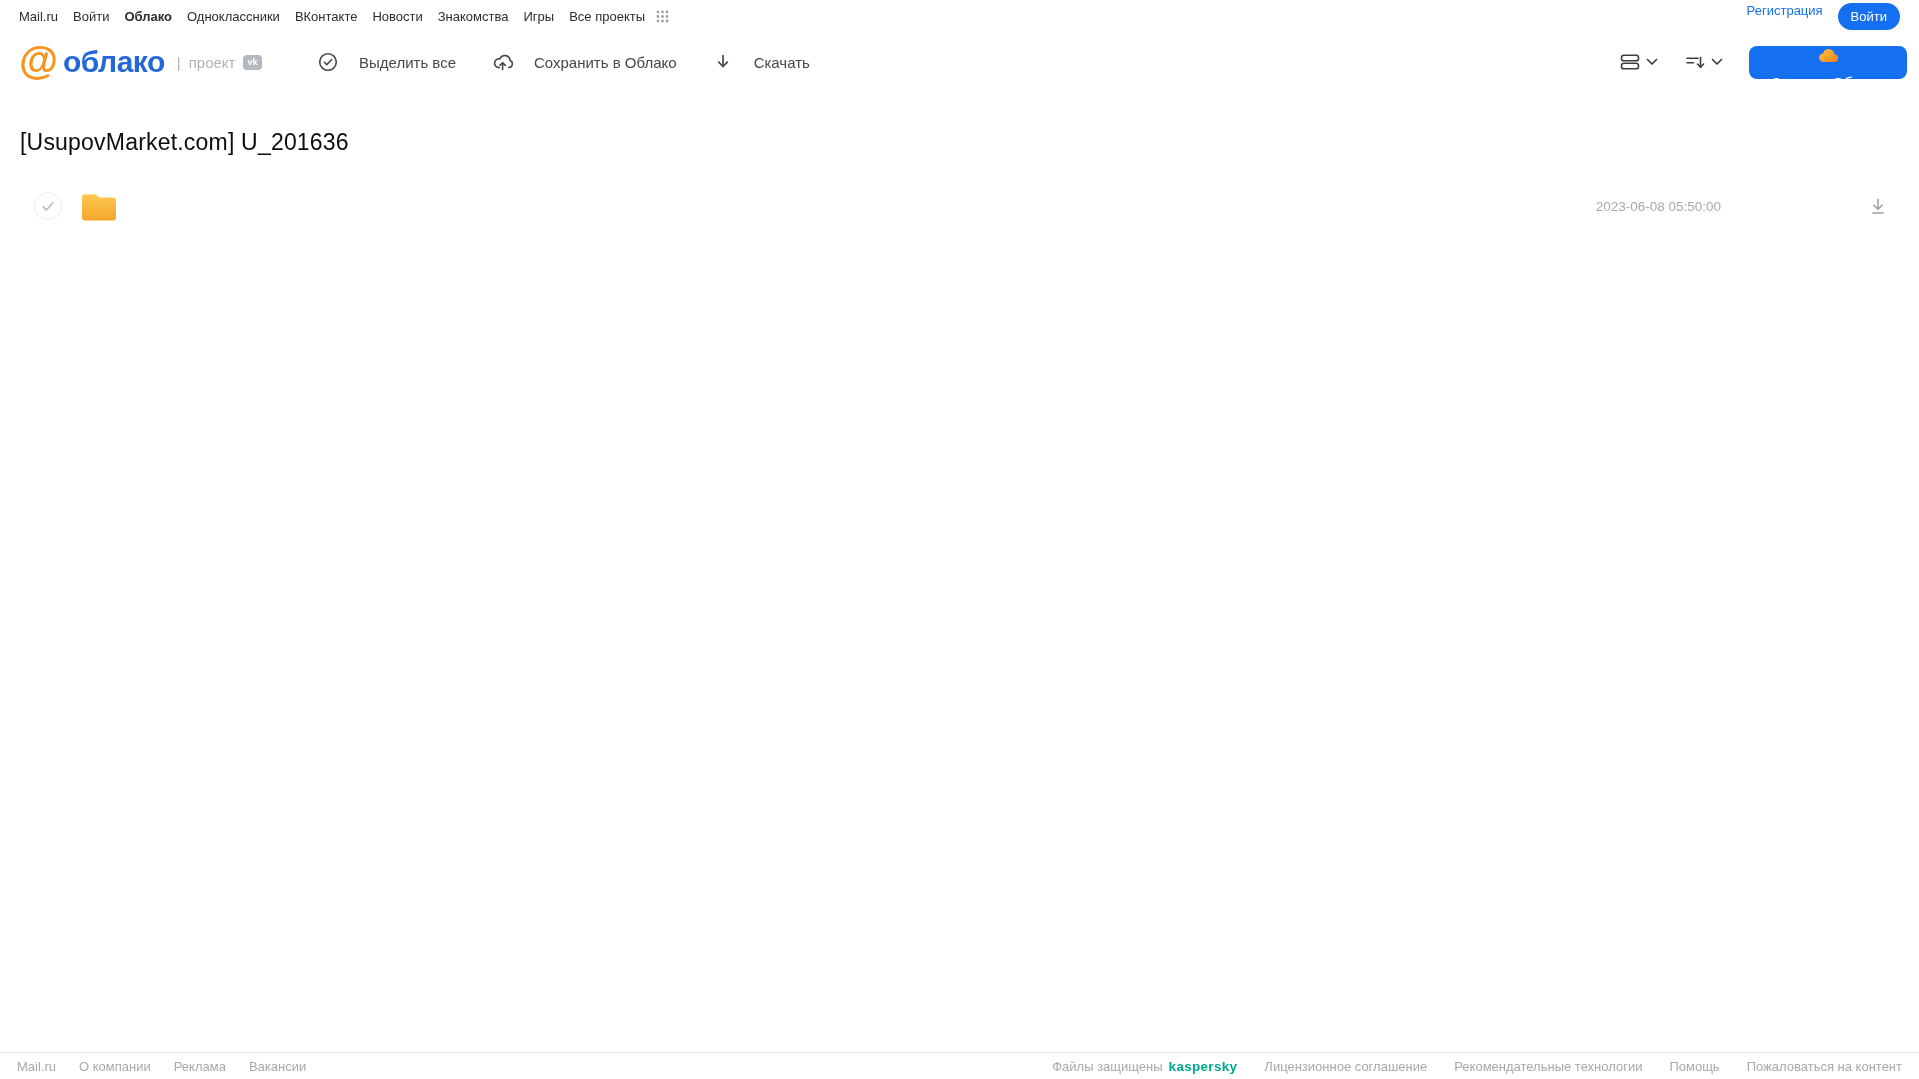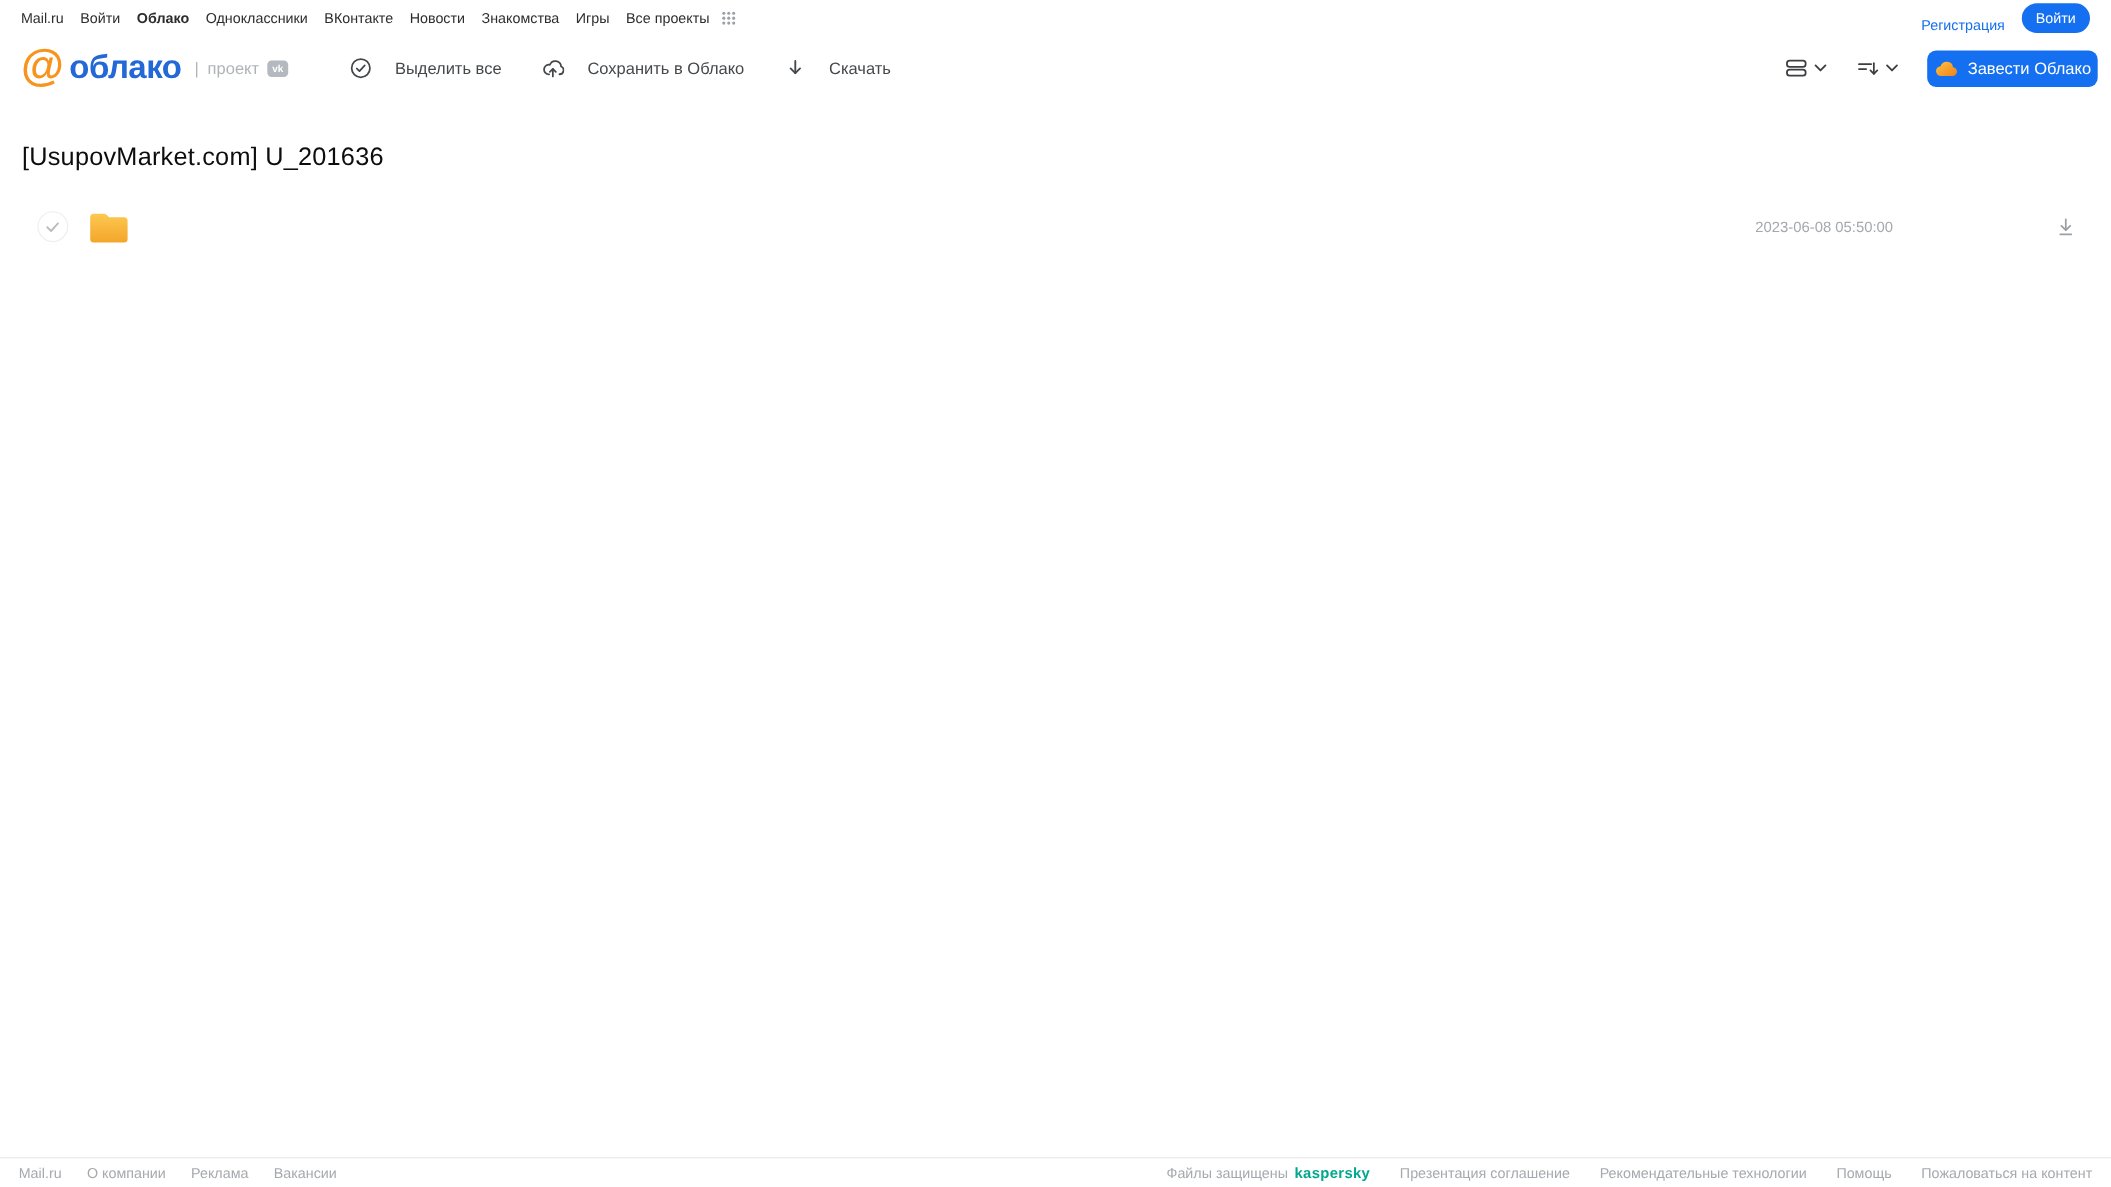--- a/index.html
+++ b/index.html
@@ -17,41 +17,41 @@
     font-family:"Liberation Sans","DejaVu Sans",sans-serif;
     -webkit-font-smoothing:antialiased;
   }
   a{text-decoration:none;cursor:pointer;}
 
   
   .topnav{display:flex;align-items:center;height:33px;padding:0 19px;gap:15px;font-size:13px;}
   .topnav .nav-link{color:var(--dark);}
   .topnav .nav-link.active{font-weight:700;}
   .topnav .grid{margin-left:-4px;display:flex;align-items:center;cursor:pointer;}
-  .topnav-right{margin-left:auto;display:flex;align-items:flex-end;gap:15px;}
+  .topnav-right{margin-left:auto;display:flex;align-items:flex-start;gap:15px;}
   .register-link{color:var(--blue);font-size:13px;}
   .login-btn{background:var(--blue);color:#fff;border:none;border-radius:15px;
     padding:6px 13px;font-size:13px;font-family:inherit;cursor:pointer;}
 
   
   .header{position:relative;display:flex;align-items:center;height:58px;padding:0 19px;}
   .logo{display:flex;align-items:center;cursor:pointer;}
   .logo-at{font-size:40px;font-weight:700;color:var(--orange);line-height:1;margin-right:5px;margin-top:-4px;}
   .logo-word{font-size:30px;font-weight:700;color:var(--logo-blue);letter-spacing:-0.5px;}
   .logo-suffix{display:flex;align-items:center;gap:8px;margin-left:12px;color:#b0b3b8;font-size:15px;}
   .vk-badge{background:#b4b8bf;color:#fff;font-size:9px;font-weight:700;line-height:1;
     padding:3px 4px;border-radius:4px;display:inline-block;}
   .toolbar{position:absolute;left:318px;display:flex;align-items:center;gap:36px;}
   .tool{display:flex;align-items:center;gap:21px;font-size:15px;color:var(--tool);cursor:pointer;background:none;border:none;font-family:inherit;}
   .header-right{position:absolute;right:12px;display:flex;align-items:center;}
   .hr-group{display:flex;align-items:center;gap:5px;padding:4px 6px;cursor:pointer;}
   .hr-group + .hr-group{margin-left:14px;}
   .cloud-btn{display:flex;align-items:center;gap:9px;background:var(--blue);color:#fff;
-    font-size:15px;border:none;border-radius:8px;height:33px;padding:0 6px;margin-left:20px;
-    font-family:inherit;cursor:pointer;}
+    font-size:15px;border:none;border-radius:8px;height:33px;padding:0 23px;margin-left:20px;
+    font-family:inherit;cursor:pointer;flex-direction:column;}
 
   
   .page-title{margin:38px 0 0 20px;font-size:23px;font-weight:400;color:#0d0d0d;letter-spacing:0.2px;}
   .file-row{position:relative;height:48px;margin-top:26px;cursor:pointer;}
   .row-check{position:absolute;left:34px;top:50%;transform:translateY(-50%);
     width:28px;height:28px;border-radius:50%;border:1px solid #ededed;background:#fff;
     display:flex;align-items:center;justify-content:center;}
   .row-folder{position:absolute;left:80px;top:50%;transform:translateY(-50%);display:flex;}
   .file-name{position:absolute;left:145px;top:50%;transform:translateY(-50%);
     font-size:14px;color:#27304a;white-space:nowrap;}
@@ -227,18 +227,18 @@
     <a>Mail.ru</a>
     <a>О компании</a>
     <a>Реклама</a>
     <a>Вакансии</a>
   </div>
   <div class="footer-right">
     <span class="kasp-wrap">
       <span>Файлы защищены</span>
       <span class="kasp">kaspersky</span>
     </span>
-    <a>Презентация соглашение</a>
+    <a>Лицензионное соглашение</a>
     <a>Рекомендательные технологии</a>
     <a>Помощь</a>
     <a>Пожаловаться на контент</a>
   </div>
 </footer>
 
 </body></html>

